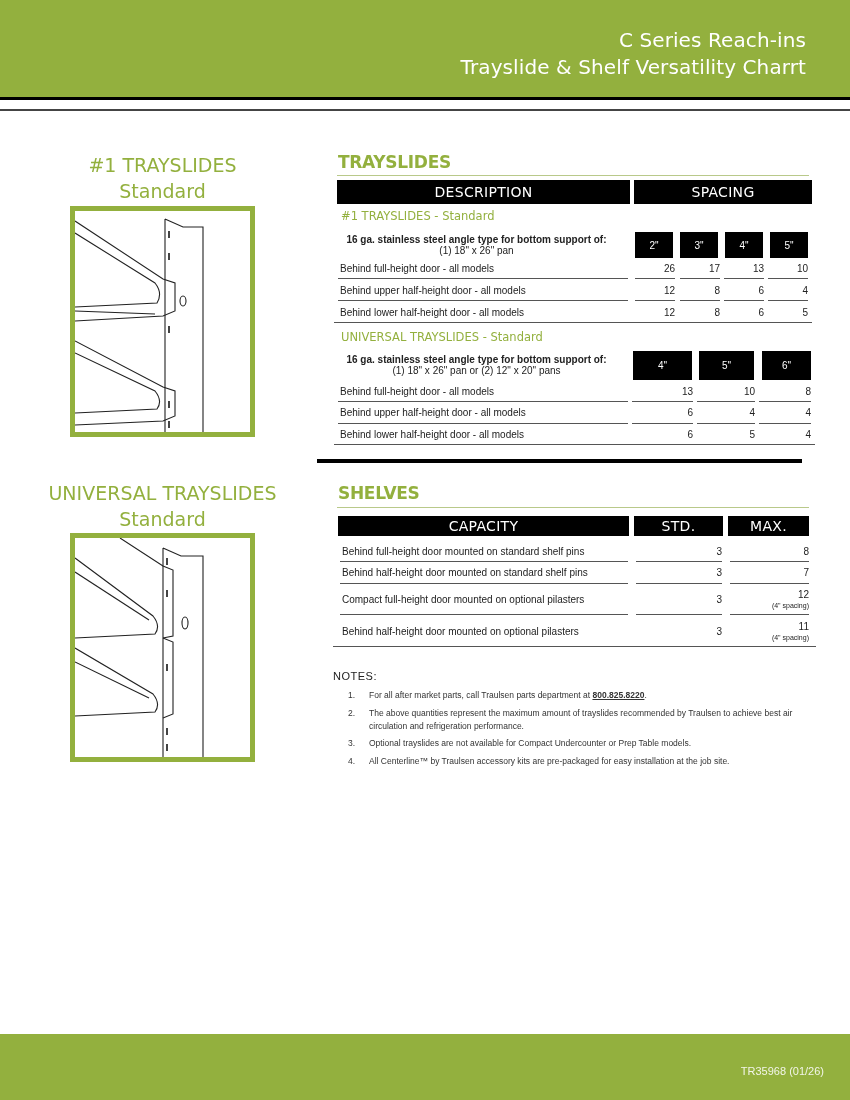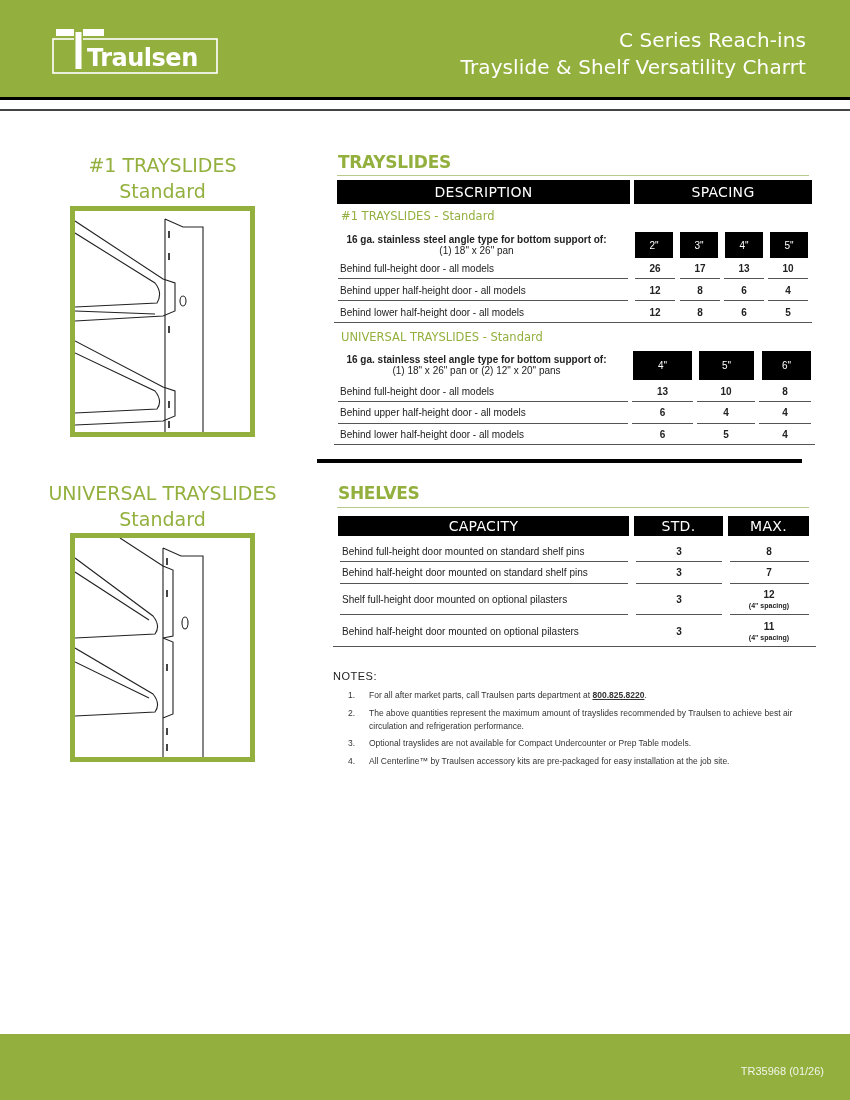--- a/index.html
+++ b/index.html
@@ -19,47 +19,38 @@
   .sec-title { position: absolute; left: 338px; color: #93b03e; font-weight: bold; font-size: 17px; font-family: "DejaVu Sans", sans-serif; letter-spacing: -0.3px; }
   .sec-rule { position: absolute; left: 337px; width: 472px; height: 1px; background: #b9c98a; }
 
   .bar { position: absolute; background: #000; color: #fff; font-size: 14px; text-align: center; font-family: "DejaVu Sans", sans-serif; display: flex; align-items: center; justify-content: center; letter-spacing: 0.3px; }
   .sub-title { position: absolute; left: 341px; color: #93b03e; font-size: 11.5px; font-family: "DejaVu Sans", sans-serif; }
   .spec { position: absolute; left: 340px; width: 273px; text-align: center; font-size: 10px; line-height: 11px; color: #222; }
   .spec .b { font-weight: bold; }
   .chip { position: absolute; background: #000; color: #fff; font-size: 10px; display: flex; align-items: center; justify-content: center; }
 
   .row-label { position: absolute; left: 340px; font-size: 10px; color: #222; white-space: nowrap; }
-  .cell { position: absolute; font-size: 10px; text-align: center; color: #222; font-weight: bold; }
+  .cell { position: absolute; font-size: 10px; text-align: right; color: #222; }
   .line { position: absolute; height: 1px; background: #555; }
 
   .thick { position: absolute; left: 317px; top: 459px; width: 485px; height: 4px; background: #000; }
 
   .notes-title { position: absolute; left: 333px; top: 670px; font-size: 11px; color: #222; letter-spacing: 0.5px; }
   .note { position: absolute; left: 348px; width: 450px; font-size: 8.5px; line-height: 12.5px; color: #333; }
   .note .num { position: absolute; left: 0; top: 0; }
   .note .txt { position: absolute; left: 21px; width: 430px; }
   .note .u { text-decoration: underline; font-weight: bold; }
 
   .footer { position: absolute; left: 0; top: 1034px; width: 850px; height: 66px; background: #93b03e; }
   .footer-code { position: absolute; right: 26px; top: 31px; color: #f2f5e8; font-size: 11px; }
 </style>
 </head>
 <body>
 
 <div class="header">
-  <div class="logo">
-    <svg viewBox="0 0 166 47" width="166" height="47">
-      <rect x="1" y="12" width="164" height="34" fill="none" stroke="#fff" stroke-width="1.6"></rect>
-      <rect x="4" y="2" width="48" height="7" fill="#fff"></rect>
-      <rect x="22" y="2" width="9" height="40" fill="#93b03e"></rect>
-      <rect x="23.5" y="5" width="6" height="37" fill="#fff"></rect>
-      <text x="35" y="39" fill="#fff" font-family="DejaVu Sans, sans-serif" font-weight="bold" font-size="24" letter-spacing="-0.5">Traulsen</text>
-    </svg>
-  </div>
   <div class="header-title">
     <div>C Series Reach-ins</div>
     <div>Trayslide &amp; Shelf Versatility Charrt</div>
   </div>
 </div>
 <div class="rule-black"></div>
 <div class="rule-thin"></div>
 
 <div class="left-col" style="top:152px;">
   <div>#1 TRAYSLIDES</div>
@@ -223,21 +214,21 @@
 <div>
   <div class="row-label" style="left:342px; top:567px;">Behind half-height door mounted on standard shelf pins</div>
   <div class="cell" style="left:636px; top:567px; width:86px;">3</div>
   <div class="cell" style="left:729px; top:567px; width:80px;">7</div>
 </div>
 <div class="line" style="left:340px; top:583px; width:288px;"></div>
 <div class="line" style="left:636px; top:583px; width:86px;"></div>
 <div class="line" style="left:730px; top:583px; width:79px;"></div>
 
 <div>
-  <div class="row-label" style="left:342px; top:594px;">Shelf full-height door mounted on optional pilasters</div>
+  <div class="row-label" style="left:342px; top:594px;">Compact full-height door mounted on optional pilasters</div>
   <div class="cell" style="left:636px; top:594px; width:86px;">3</div>
   <div class="cell" style="left:729px; top:589px; width:80px;">12</div>
   <div class="cell" style="left:729px; top:602px; width:80px; font-size:7px;">(4" spacing)</div>
 </div>
 <div class="line" style="left:340px; top:614px; width:288px;"></div>
 <div class="line" style="left:636px; top:614px; width:86px;"></div>
 <div class="line" style="left:730px; top:614px; width:79px;"></div>
 
 <div>
   <div class="row-label" style="left:342px; top:626px;">Behind half-height door mounted on optional pilasters</div>

